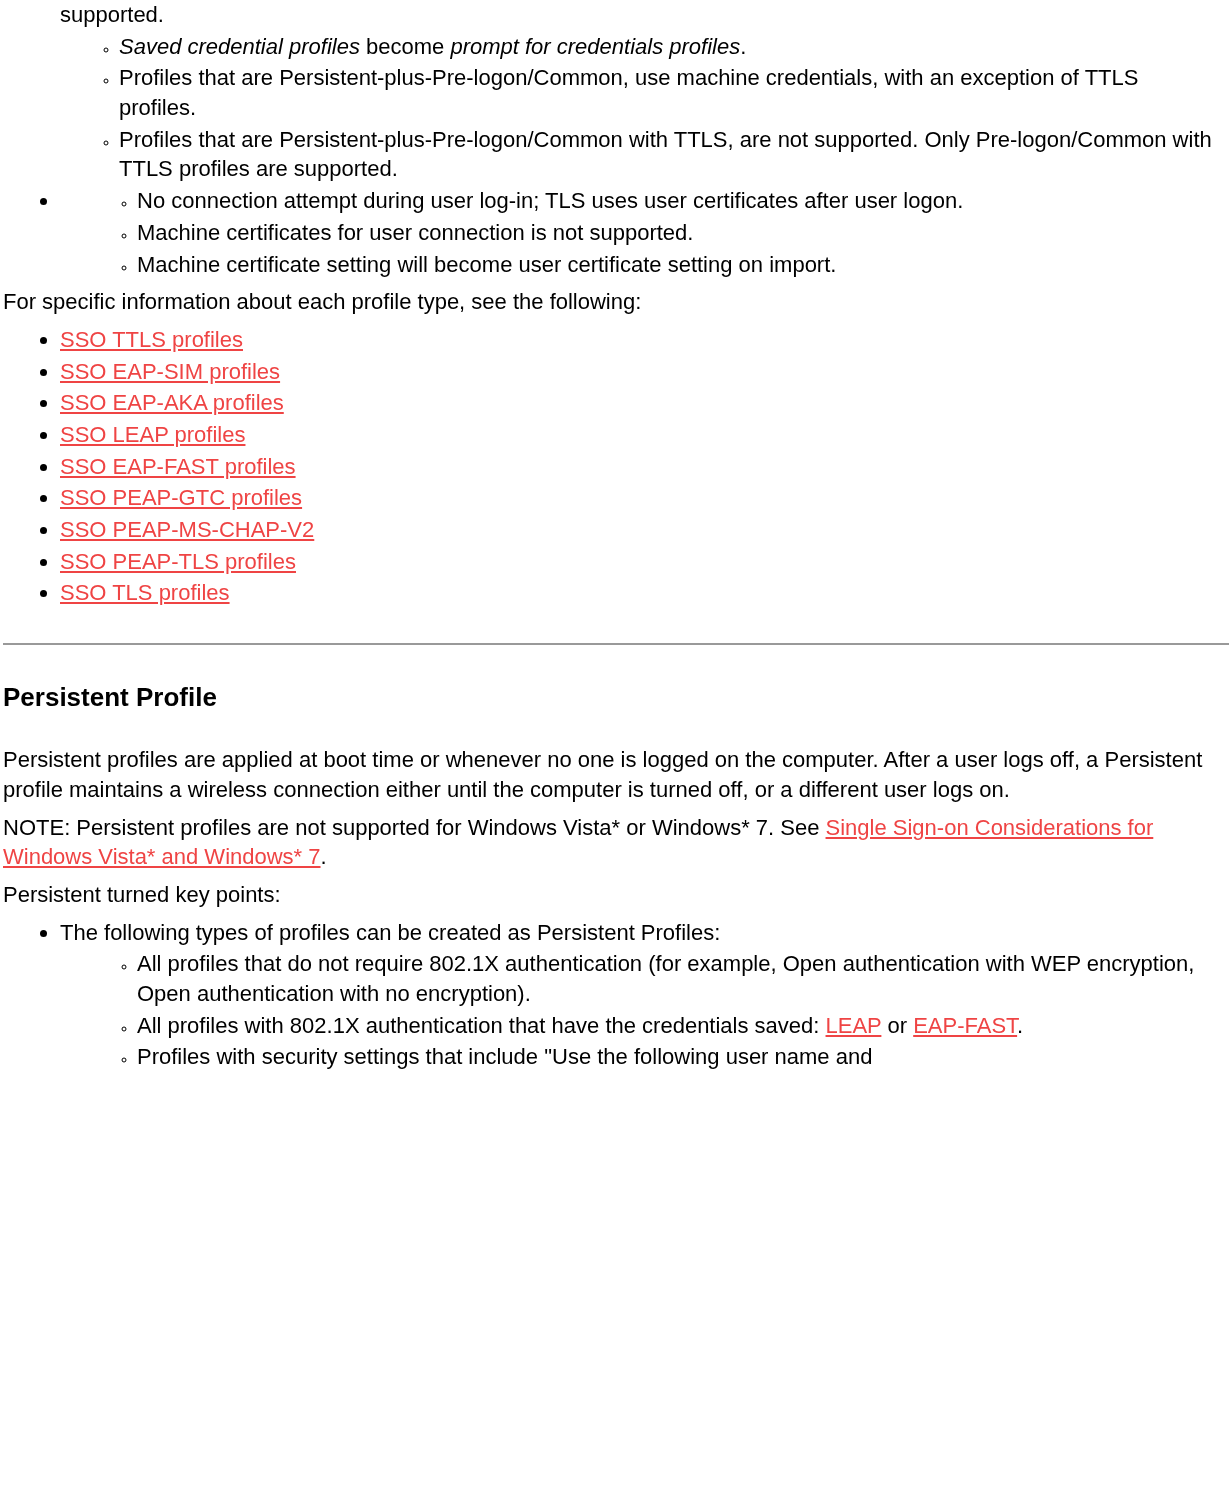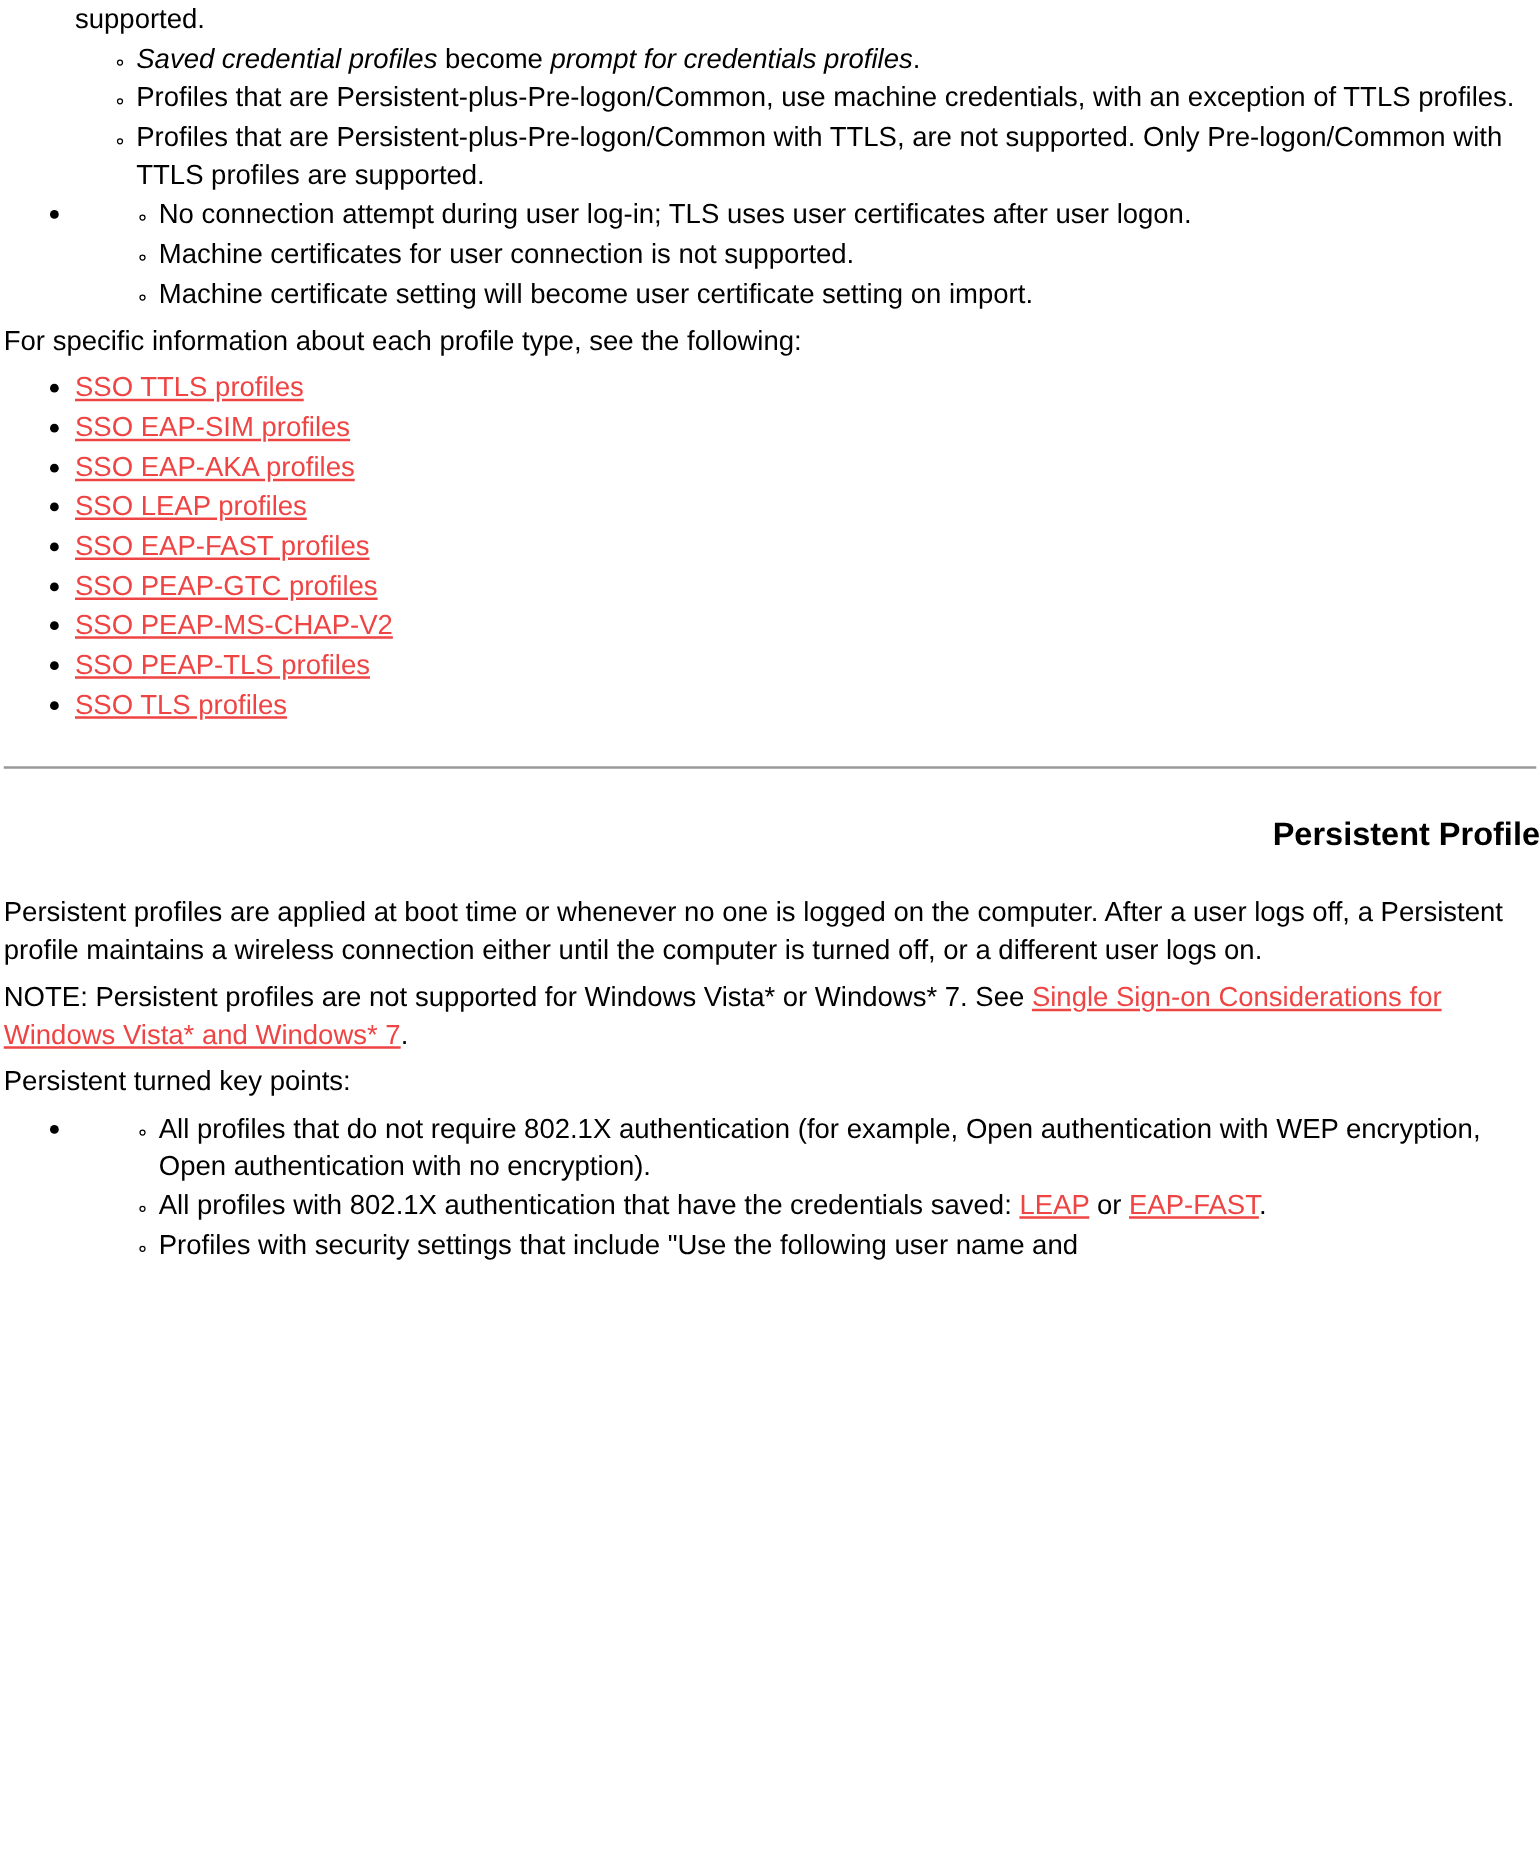--- a/index.html
+++ b/index.html
@@ -16,42 +16,41 @@
       list-style: disc;
       padding-left: 60px;
       margin: 0;
     }
     ul.level1 > li {
       margin-bottom: 2px;
     }
     ul.level2 {
       list-style-type: circle;
       padding-left: 65px;
-      margin: 2px 2px;
+      margin: 2px 12px;
     }
     ul.level2 > li {
       margin-bottom: 2px;
     }
     ul.level2 > li::marker {
       font-size: 14px;
     }
     a {
       color: #ef4444;
       text-decoration: underline;
     }
     hr {
       margin: 35px 3px 35px 3px;
       border: none;
       border-top: 2px solid #999;
     }
     h2 {
       font-size: 26px;
       font-weight: bold;
       margin: 35px 0 30px 3px;
-      text-align: right;
     }
     p {
       margin: 8px 3px;
     }
     .italic {
       font-style: italic;
     }
     .bold {
       font-weight: normal;
     }
@@ -100,20 +99,21 @@
 <p>Persistent profiles are applied at boot time or whenever no one is logged on the computer. After a user logs off, a Persistent profile maintains a wireless connection either until the computer is turned off, or a different user logs on.</p>
 
 <p>
   <span class="bold">NOTE</span><span>: Persistent profiles are not supported for Windows Vista* or Windows* 7. See </span><a href="#">Single Sign-on Considerations for Windows Vista* and Windows* 7</a><span>.</span>
 </p>
 
 <p>Persistent turned key points:</p>
 
 <ul class="level1">
   <li>
+    <span>The following types of profiles can be created as Persistent Profiles:</span>
     <ul class="level2">
       <li><span>All profiles that do not require 802.1X authentication (for example, Open authentication with WEP encryption, Open authentication with no encryption).</span></li>
       <li>
         <span>All profiles with 802.1X authentication that have the credentials saved: </span><a href="#">LEAP</a><span> or </span><a href="#">EAP-FAST</a><span>.</span>
       </li>
       <li><span>Profiles with security settings that include "Use the following user name and</span></li>
     </ul>
   </li>
 </ul>
 

